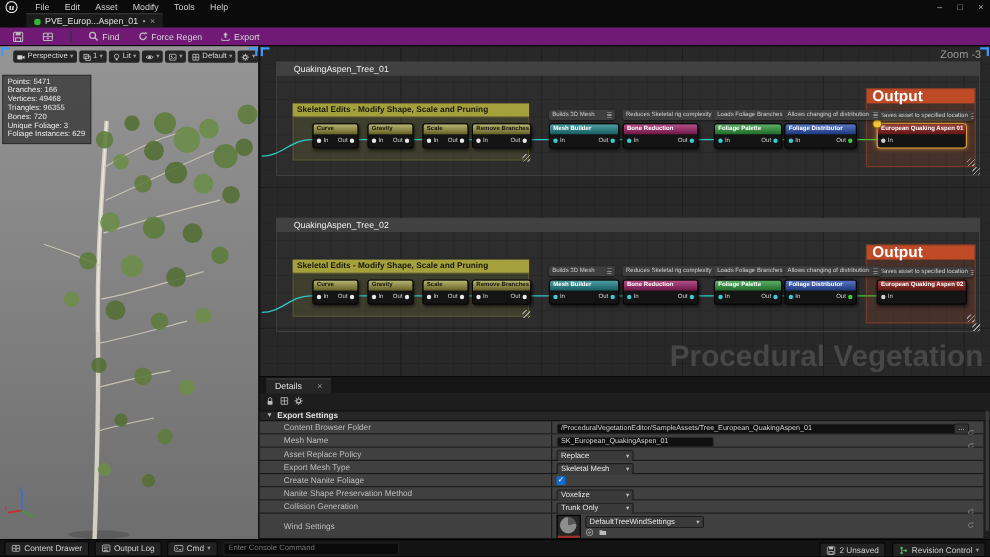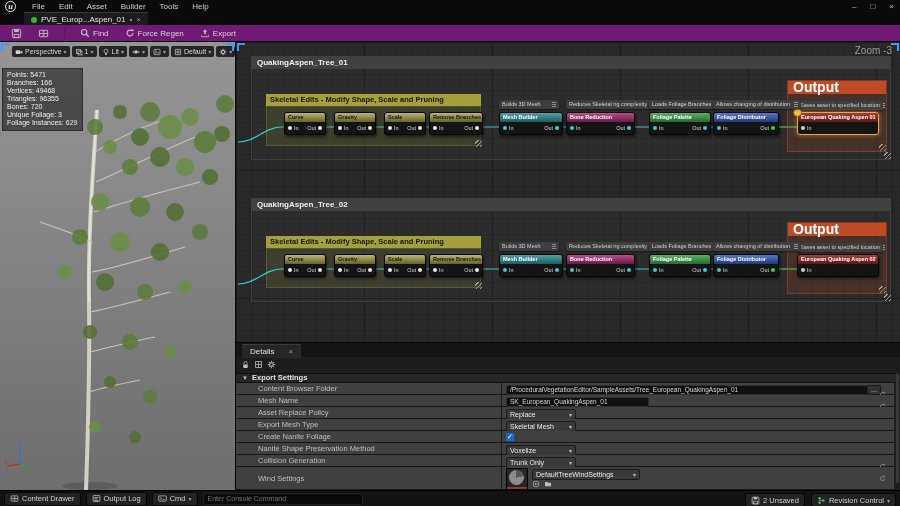--- a/index.html
+++ b/index.html
@@ -48,22 +48,22 @@
   #graph{left:235px;top:42px;width:665px;height:300px;overflow:hidden;background-color:#282828;
          background-image:
            linear-gradient(#1d1d1d 1px,transparent 1px),linear-gradient(90deg,#1d1d1d 1px,transparent 1px),
            linear-gradient(#232323 1px,transparent 1px),linear-gradient(90deg,#232323 1px,transparent 1px);
          background-size:128px 128px,128px 128px,16px 16px,16px 16px;
          border-left:1px solid #050505;box-sizing:border-box;}
   #zoom-label{right:8px;top:3px;font-size:10px;color:#9b9b9b;z-index:6;}
   #watermark{right:6px;bottom:2px;font-size:27px;font-weight:bold;color:#474747;z-index:1;letter-spacing:0;}
   .gsec{position:absolute;left:0;width:665px;height:112px;z-index:2;}
   .bigbody{background:rgba(255,255,255,.025);border:1px solid rgba(120,120,120,.25);box-sizing:border-box;}
-  .sectitle{height:13px;background:#414141;color:#f0f0f0;font-size:8px;font-weight:bold;
-            line-height:13px;padding-left:6px;box-sizing:border-box;}
+  .sectitle{height:13px;background:#414141;color:#f0f0f0;font-size:8px;font-weight:normal;
+            line-height:13px;padding-left:16px;box-sizing:border-box;}
   .olivehead{height:12px;background:#a4a13c;color:#17170a;font-size:7.5px;font-weight:bold;
              line-height:12px;padding-left:4px;box-sizing:border-box;}
   .olivebody{background:rgba(164,161,60,.16);border:1px solid rgba(164,161,60,.25);box-sizing:border-box;}
   .rh{width:7px;height:7px;background:
       repeating-linear-gradient(135deg,transparent 0 2px,#9a9a9a 2px 3px);}
   .gnode{position:absolute;z-index:3;border-radius:3px;background:#141414;border:1px solid #060606;
          box-shadow:1px 2px 3px rgba(0,0,0,.55);overflow:hidden;}
   .gn-h{height:9px;font-size:5.5px;font-weight:bold;line-height:9px;padding:0 3px;white-space:nowrap;overflow:hidden;}
   .gn-b{height:12px;display:flex;justify-content:space-between;align-items:center;padding:0 3px;}
   .pin{display:flex;align-items:center;gap:2px;font-size:5.5px;color:#d8d8d8;}
@@ -128,21 +128,21 @@
 <body>
 
 <div id="app">
 
   <div id="titlebar" class="abs">
     <div id="uelogo">u</div>
     <div id="menu-row">
         <span>File</span>
         <span>Edit</span>
         <span>Asset</span>
-        <span>Builder</span>
+        <span>Modify</span>
         <span>Tools</span>
         <span>Help</span>
       </div>
     <div id="win-controls">
         <span>–</span>
         <span>□</span>
         <span>×</span>
       </div>
   </div>
 
@@ -341,20 +341,21 @@
       <line x1="16" y1="24" x2="26" y2="30" stroke="#3f9a3f" stroke-width="1.5"></line>
       <text x="13" y="6" font-size="6" fill="#3a6fd8">z</text>
       <text x="0" y="24" font-size="6" fill="#c03030">x</text>
     </svg>
   </div>
 
   <div id="graph" class="abs">
     <div class="corner c-tl abs" style="left:1px;top:1px;"></div>
     <div class="corner c-tr abs" style="right:1px;top:1px;"></div>
     <div id="zoom-label" class="abs">Zoom -3</div>
+    <div id="watermark" class="abs">Procedural Vegetation</div>
     <div id="gsections">
         <div class="gsec" style="top: 14px;">
           <div class="bigbody abs" style="left:15px;top:0;width:640px;height:104px;"></div>
           <div class="sectitle abs" style="left:15px;top:0;width:640px;">QuakingAspen_Tree_01</div>
           <div class="rh abs" style="left:648px;top:96px;"></div>
           <svg class="abs" style="left:0;top:0;z-index:2;" width="660" height="110">
         <path d="M2,86 C20,86 28,71 46,71" stroke="#2fc9c9" fill="none" stroke-width="1.2"></path>
         <line x1="46" y1="71" x2="538" y2="71" stroke="#2fc9c9" stroke-width="1.2"></line>
         <line x1="538" y1="71" x2="569" y2="71" stroke="#3ad03a" stroke-width="1.2"></line>
           </svg>

